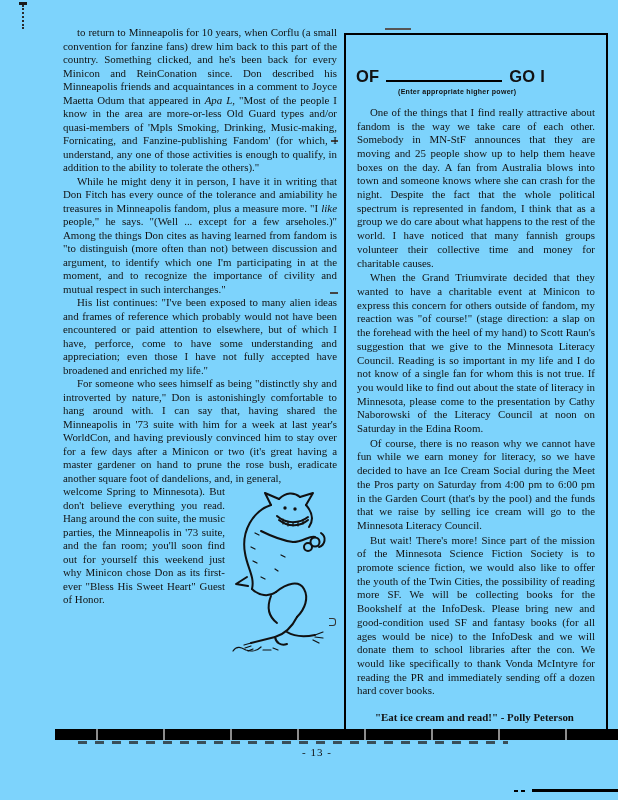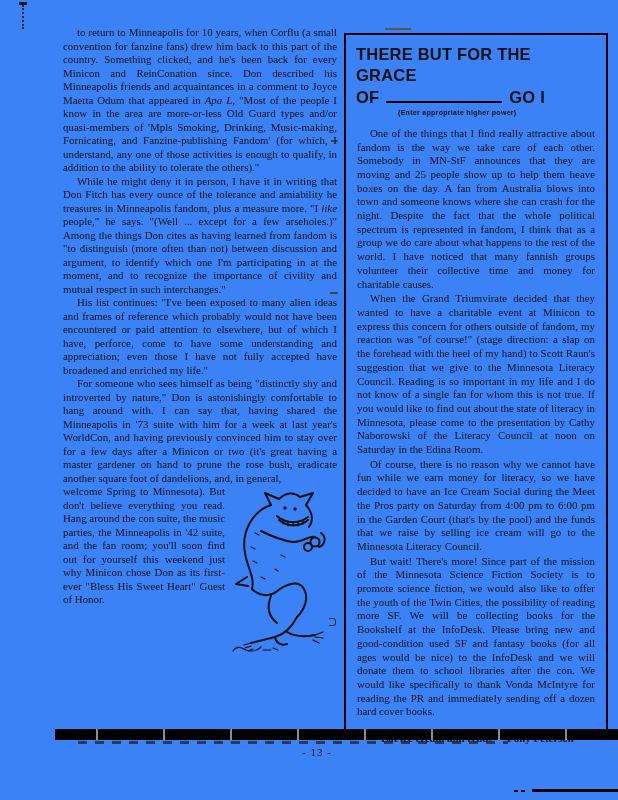--- a/index.html
+++ b/index.html
@@ -1,16 +1,16 @@
 <!DOCTYPE html>
 <html><head>
 <meta charset="utf-8">
 <style>
   html,body{margin:0;padding:0;background:#e8e8e8;}
-  .page{position:relative;width:618px;height:800px;background:#3b82f6;color:#121212;
+  .page{position:relative;width:618px;height:800px;background:#7dd3fc;color:#121212;
         font-family:"Liberation Serif",serif;overflow:hidden;}
 
   
   .left-col{position:absolute;left:63px;top:26px;width:274px;
             font-size:10.9px;line-height:13.5px;text-align:justify;}
   .left-col p{margin:0;text-indent:14px;}
   .left-col p.cont{text-indent:0;}
   .cartoon-float{float:right;width:106px;height:170px;margin:0 0 2px 6px;}
 
   
@@ -109,27 +109,27 @@
           <path class="ln" d="M44,152 C45,158 50,161 56,159"></path>
 
           <path class="ln" d="M56,147 C64,152 74,152 84,150"></path>
           <path class="thin" d="M84,150 l8,-3 M84,152 l8,1 M82,155 l6,3"></path>
 
           <path class="thin" d="M24,48 l4,2 M20,62 l4,2 M22,76 l4,2 M30,92 l4,2 M50,70 l4,2 M44,84 l3,2"></path>
 
           <path class="thin" d="M2,166 c4,-6 9,-3 13,-1 c5,2 11,1 15,-3 m2,3 l8,0 m2,-2 l5,2"></path>
         </svg>
       </div>
-      <p class="cont">welcome Spring to Minnesota).  But don't believe everything you read. Hang around the con suite, the music parties, the Minneapolis in '42 suite, and the fan room; you'll soon find out for yourself this weekend just why Minicon chose Don as its first-ever "Bless His Sweet Heart" Guest of Honor.</p>
+      <p class="cont">welcome Spring to Minnesota).  But don't believe everything you read. Hang around the con suite, the music parties, the Minneapolis in '73 suite, and the fan room; you'll soon find out for yourself this weekend just why Minicon chose Don as its first-ever "Bless His Sweet Heart" Guest of Honor.</p>
     </div>
   </div>
 
   <div class="right-box">
     <div class="article-title">
-      <span>THERE BUT FOR THE GRACE</span><br>
+      <br>
       <span>OF</span><span class="blank"></span><span>GO I</span>
     </div>
     <div class="subtitle">(Enter appropriate higher power)</div>
     <p>One of the things that I find really attractive about fandom is the way we take care of each other.  Somebody in MN-StF announces that they are moving and 25 people show up to help them heave boxes on the day.  A fan from Australia blows into town and someone knows where she can crash for the night.  Despite the fact that the whole political spectrum is represented in fandom, I think that as a group we do care about what happens to the rest of the world.  I have noticed that many fannish groups volunteer their collective time and money for charitable causes.</p>
     <p>When the Grand Triumvirate decided that they wanted to have a charitable event at Minicon to express this concern for others outside of fandom, my reaction was "of course!" (stage direction:  a slap on the forehead with the heel of my hand) to Scott Raun's suggestion that we give to the Minnesota Literacy Council.  Reading is so important in my life and I do not know of a single fan for whom this is not true.  If you would like to find out about the state of literacy in Minnesota, please come to the presentation by Cathy Naborowski of the Literacy Council at noon on Saturday in the Edina Room.</p>
     <p>Of course, there is no reason why we cannot have fun while we earn money for literacy, so we have decided to have an Ice Cream Social during the Meet the Pros party on Saturday from 4:00 pm to 6:00 pm in the Garden Court (that's by the pool) and the funds that we raise by selling ice cream will go to the Minnesota Literacy Council.</p>
     <p>But wait!  There's more!  Since part of the mission of the Minnesota Science Fiction Society is to promote science fiction, we would also like to offer the youth of the Twin Cities, the possibility of reading more SF.  We will be collecting books for the Bookshelf at the InfoDesk.  Please bring new and good-condition used SF and fantasy books (for all ages would be nice) to the InfoDesk and we will donate them to school libraries after the con.  We would like specifically to thank Vonda McIntyre for reading the PR and immediately sending off a dozen hard cover books.</p>
     <p class="quote">
       <span>"Eat ice cream and read!"</span>
       <span class="attr">- Polly Peterson</span>

